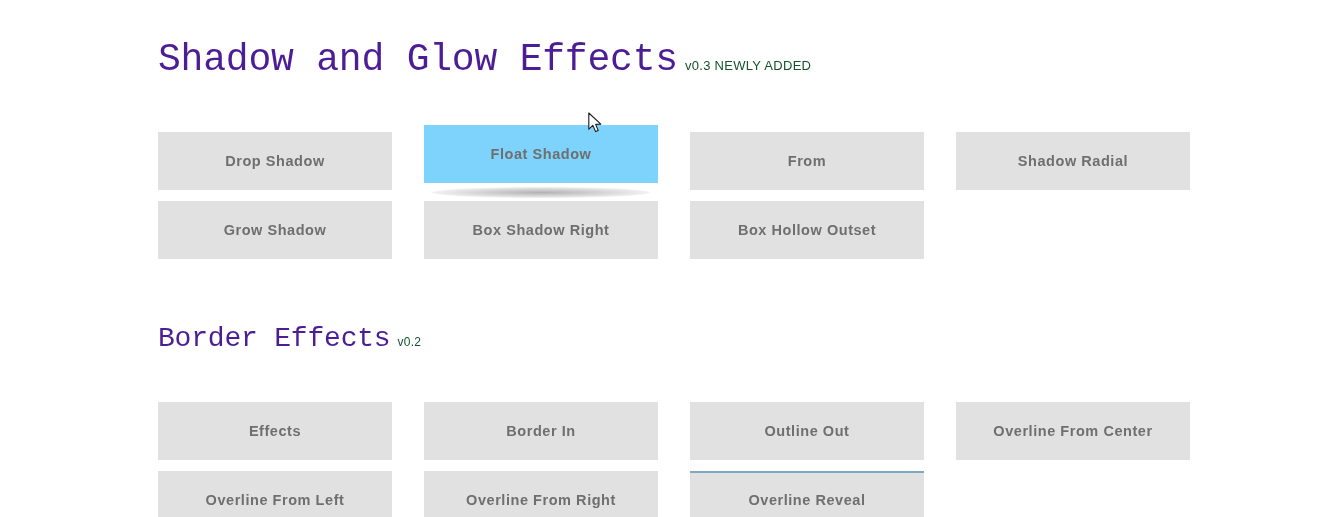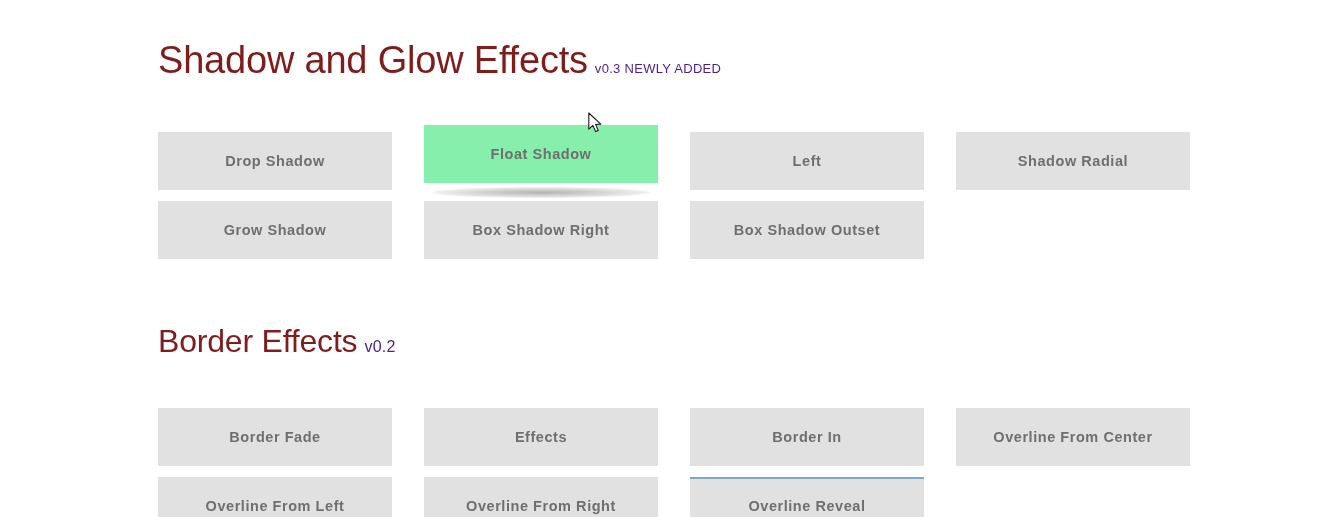--- a/index.html
+++ b/index.html
@@ -22,42 +22,42 @@
     width: 1034px;
   }
 
   
   .section-head {
     display: flex;
     align-items: baseline;
     white-space: nowrap;
   }
   .section-title {
-    font-family: Liberation Sans, sans-serif;
+    font-family: Liberation Mono, monospace;
     font-weight: 400;
-    color: #7f1d1d;
+    color: #4c1d95;
     letter-spacing: -0.2px;
   }
   .sec-shadow .section-title {
     font-size: 38px;
     line-height: 38px;
   }
   .sec-border .section-title {
-    font-size: 32px;
+    font-size: 28px;
     line-height: 36px;
   }
   .section-badge {
     margin-left: 7px;
     font-size: 13px;
     letter-spacing: 0.3px;
-    color: #4c1d95;
+    color: #14532d;
     font-weight: 400;
   }
   .sec-border .section-badge {
-    font-size: 16px;
+    font-size: 12px;
   }
 
   
   .grid {
     display: grid;
     grid-template-columns: repeat(4, 234px);
     column-gap: 32px;
     row-gap: 11px;
   }
 
@@ -75,21 +75,21 @@
     text-align: center;
     box-sizing: border-box;
     user-select: none;
     border: 0;
     outline: 0;
   }
 
   
   .fx-btn.is-floating {
     transform: translateY(-7px);
-    background: #86efac;
+    background: #7dd3fc;
   }
   .fx-btn.is-floating::after {
     content: "";
     position: absolute;
     left: 8px;
     right: 8px;
     bottom: -15px;
     height: 11px;
     border-radius: 50%;
     background: radial-gradient(ellipse at 50% 50%,
@@ -134,37 +134,37 @@
 <div class="page">
 
   <section class="sec-shadow">
     <div class="section-head">
       <h1 class="section-title">Shadow and Glow Effects</h1>
       <span class="section-badge">v0.3 NEWLY ADDED</span>
     </div>
     <div class="grid" id="grid-0">
         <button class="fx-btn">Drop Shadow</button>
         <button class="fx-btn is-floating">Float Shadow</button>
-        <button class="fx-btn">Left</button>
+        <button class="fx-btn">From</button>
         <button class="fx-btn">Shadow Radial</button>
         <button class="fx-btn">Grow Shadow</button>
         <button class="fx-btn">Box Shadow Right</button>
-        <button class="fx-btn">Box Shadow Outset</button>
+        <button class="fx-btn">Box Hollow Outset</button>
       </div>
   </section>
 
   <section class="sec-border">
     <div class="section-head">
       <h1 class="section-title">Border Effects</h1>
       <span class="section-badge">v0.2</span>
     </div>
     <div class="grid" id="grid-1">
-        <button class="fx-btn">Border Fade</button>
         <button class="fx-btn">Effects</button>
         <button class="fx-btn">Border In</button>
+        <button class="fx-btn">Outline Out</button>
         <button class="fx-btn">Overline From Center</button>
         <button class="fx-btn">Overline From Left</button>
         <button class="fx-btn">Overline From Right</button>
         <button class="fx-btn has-overline">Overline Reveal</button>
       </div>
   </section>
 
 </div>
 
 <svg class="cursor" viewBox="0 0 16 24" style="left: 588px; top: 112px;">

